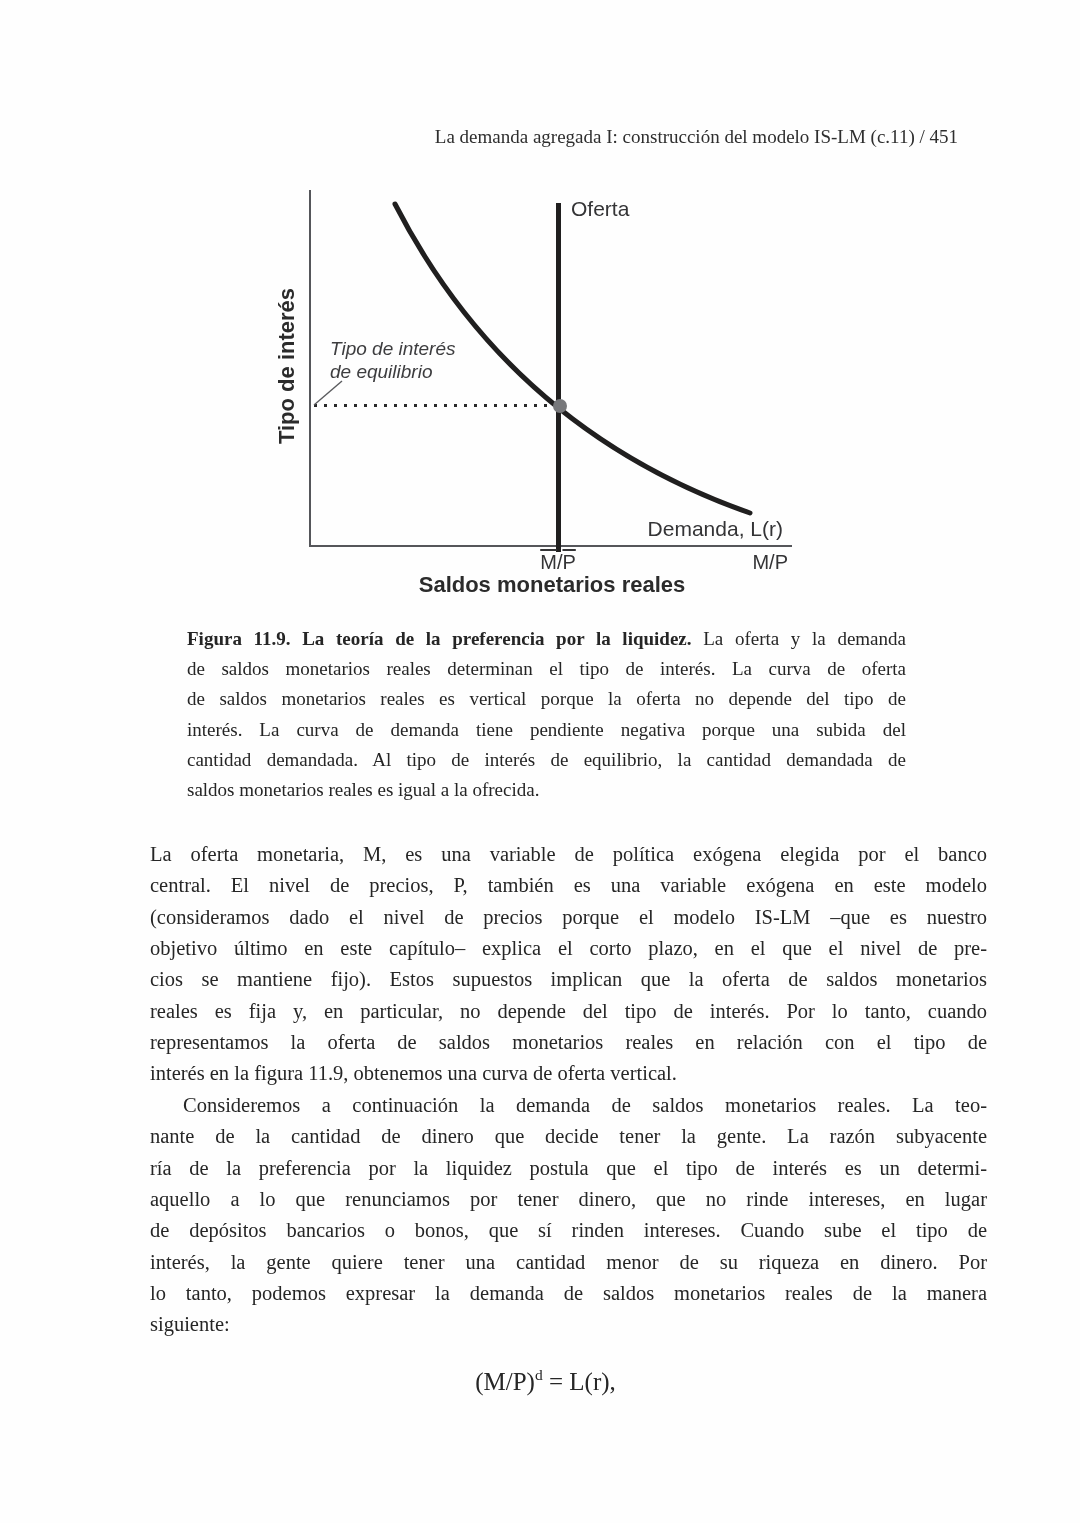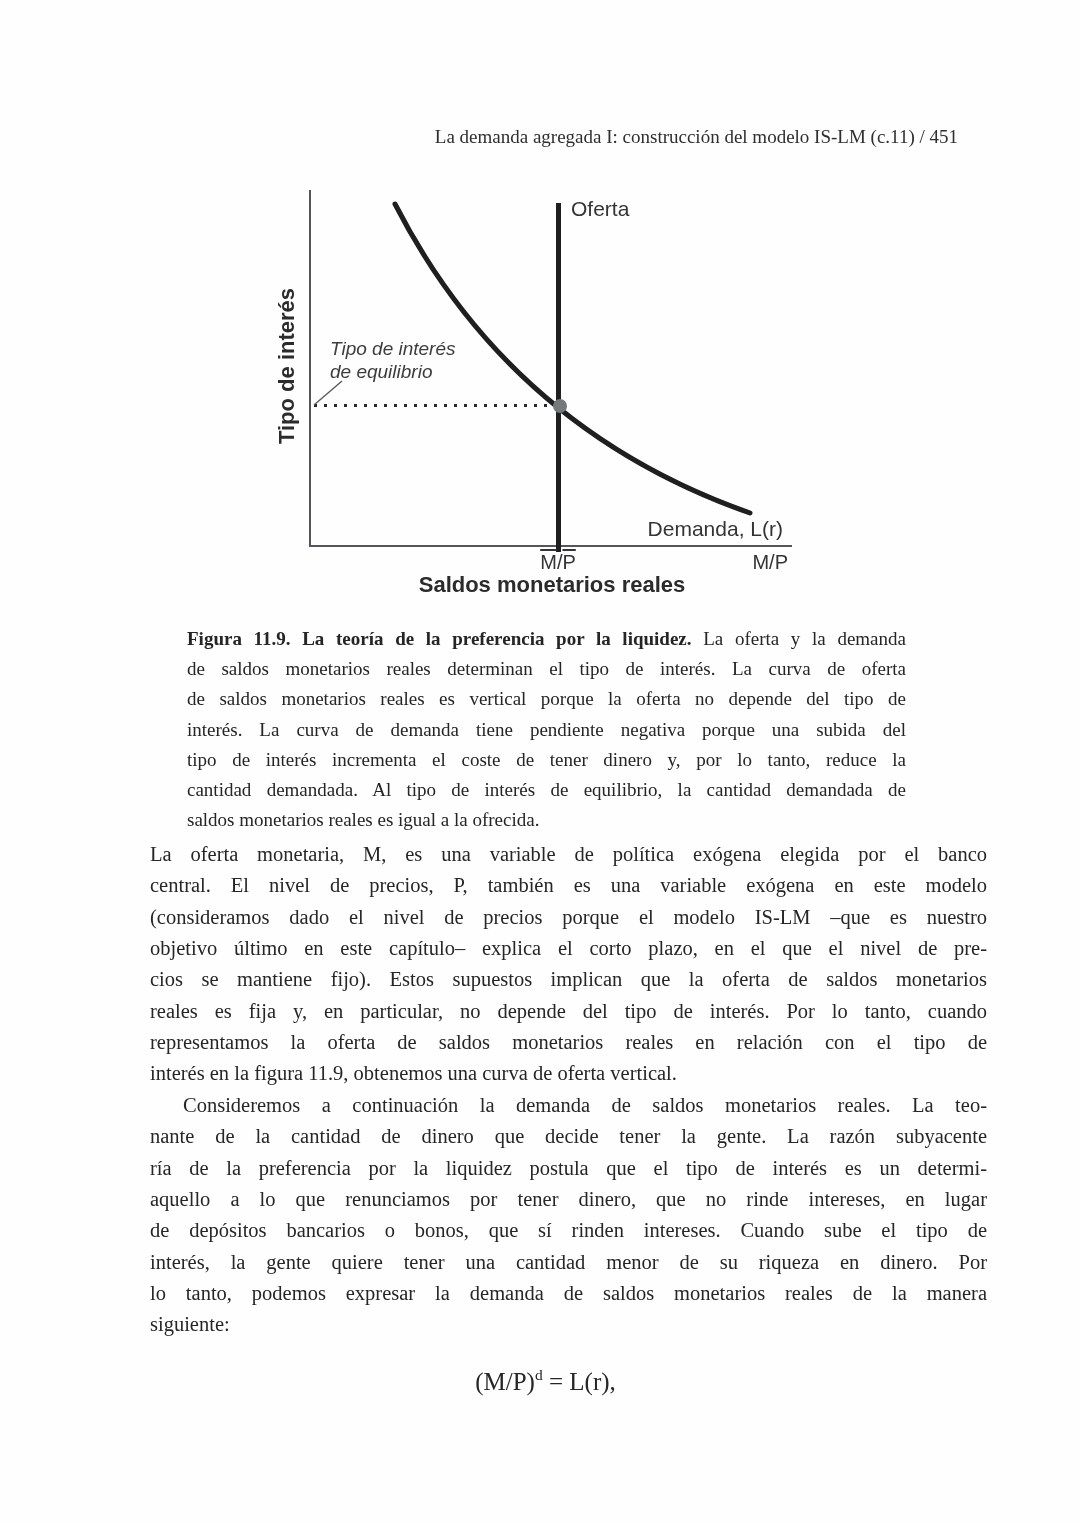--- a/index.html
+++ b/index.html
@@ -78,21 +78,20 @@
     <div class="lbl lbl-mp"><span class="i">M/P</span></div>
     <div class="lbl lbl-xaxis">Saldos monetarios reales</div>
     <div class="lbl lbl-yaxis">Tipo de interés</div>
   </div>
 
   <div class="para caption">
       <div class="tline"><span class="b">Figura 11.9. La teoría de la preferencia por la liquidez.</span><span> La oferta y la demanda</span></div>
       <div class="tline"><span>de saldos monetarios reales determinan el tipo de interés. La curva de oferta</span></div>
       <div class="tline"><span>de saldos monetarios reales es vertical porque la oferta no depende del tipo de</span></div>
       <div class="tline"><span>interés. La curva de demanda tiene pendiente negativa porque una subida del</span></div>
-      <div class="tline"><span>tipo de interés incrementa el coste de tener dinero y, por lo tanto, reduce la</span></div>
       <div class="tline"><span>cantidad demandada. Al tipo de interés de equilibrio, la cantidad demandada de</span></div>
       <div class="tline"><span>saldos monetarios reales es igual a la ofrecida.</span></div>
     </div>
 
   <div class="para bodytext p1">
       <div class="tline"><span>La oferta monetaria, </span><span class="i">M</span><span>, es una variable de política exógena elegida por el banco</span></div>
       <div class="tline"><span>central. El nivel de precios, </span><span class="i">P</span><span>, también es una variable exógena en este modelo</span></div>
       <div class="tline"><span>(consideramos dado el nivel de precios porque el modelo </span><span class="i">IS-LM</span><span> –que es nuestro</span></div>
       <div class="tline"><span>objetivo último en este capítulo– explica el corto plazo, en el que el nivel de pre-</span></div>
       <div class="tline"><span>cios se mantiene fijo). Estos supuestos implican que la oferta de saldos monetarios</span></div>

